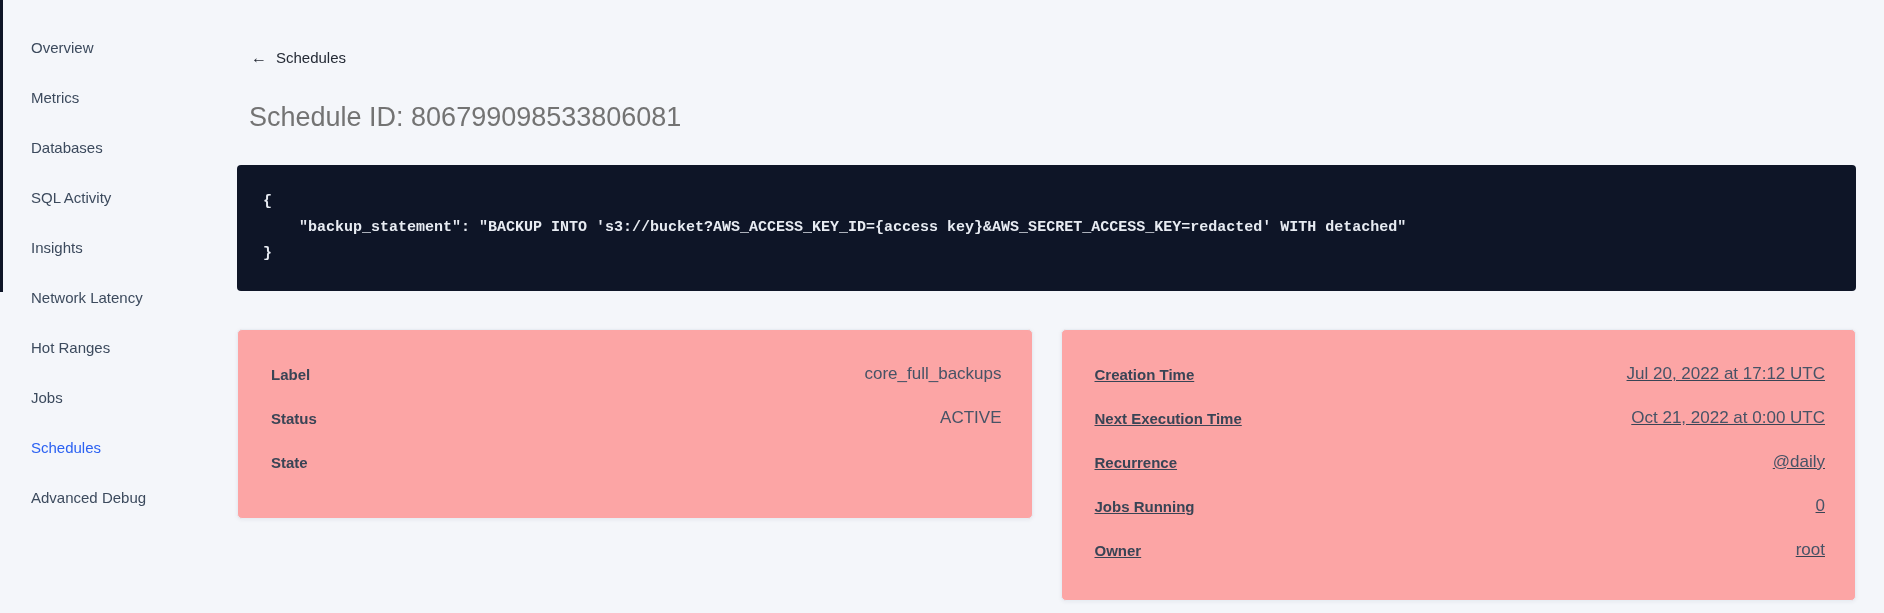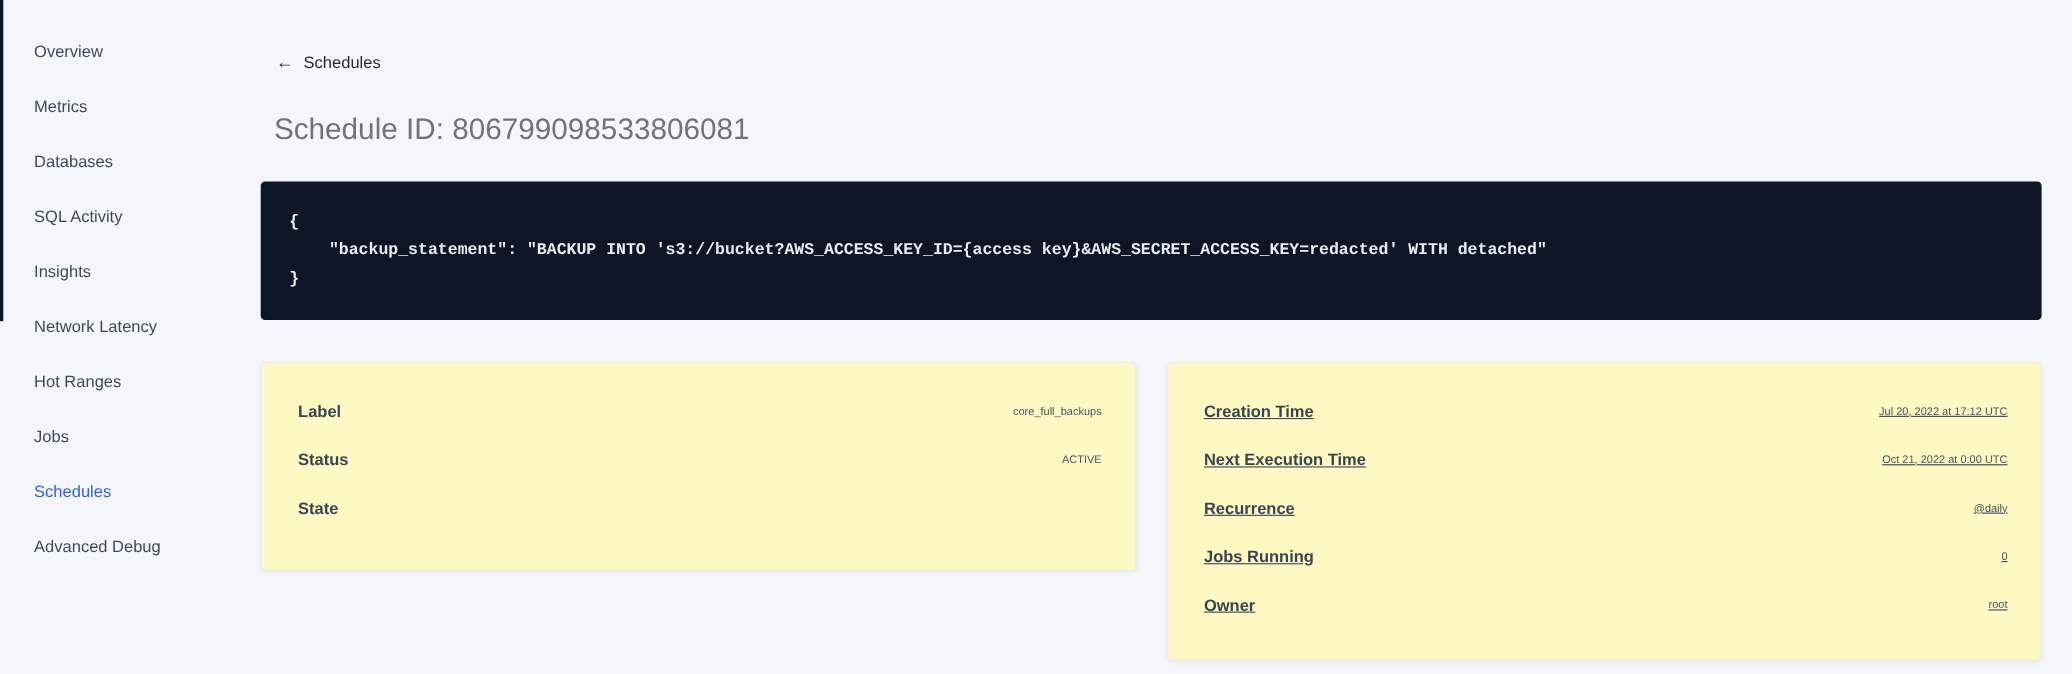--- a/index.html
+++ b/index.html
@@ -62,35 +62,35 @@
     line-height:26px;
     color:#e7ebf2;
     white-space:pre;
     overflow:hidden;
   }
 
   
   .cards { display:flex; gap:28px; margin-top:38px; align-items:flex-start; }
   .card {
     flex:1;
-    background:#fef9c3;
+    background:#fca5a5;
     border:1px solid #e8edf3;
     border-radius:5px;
     box-shadow:0 1px 4px rgba(24,42,66,0.06);
     padding-top:22px;
   }
   .card.details  { height:190px; }
   .card.schedule { height:272px;text-decoration:underline; }
   .detail-row {
     display:flex; justify-content:space-between; align-items:center;
     height:44px;
     padding:0 30px 0 33px;
   }
   .detail-label { font-size:15px; font-weight:700; color:#394455; }
-  .detail-value { font-size:10px; color:#475366; text-align:right; white-space:nowrap; }
+  .detail-value { font-size:17px; color:#475366; text-align:right; white-space:nowrap; }
 </style>
 </head>
 <body>
 
 <div class="edge-strip"></div>
 
 <div class="layout">
 
   <nav class="sidebar">
     <div class="nav-item">Overview</div>

